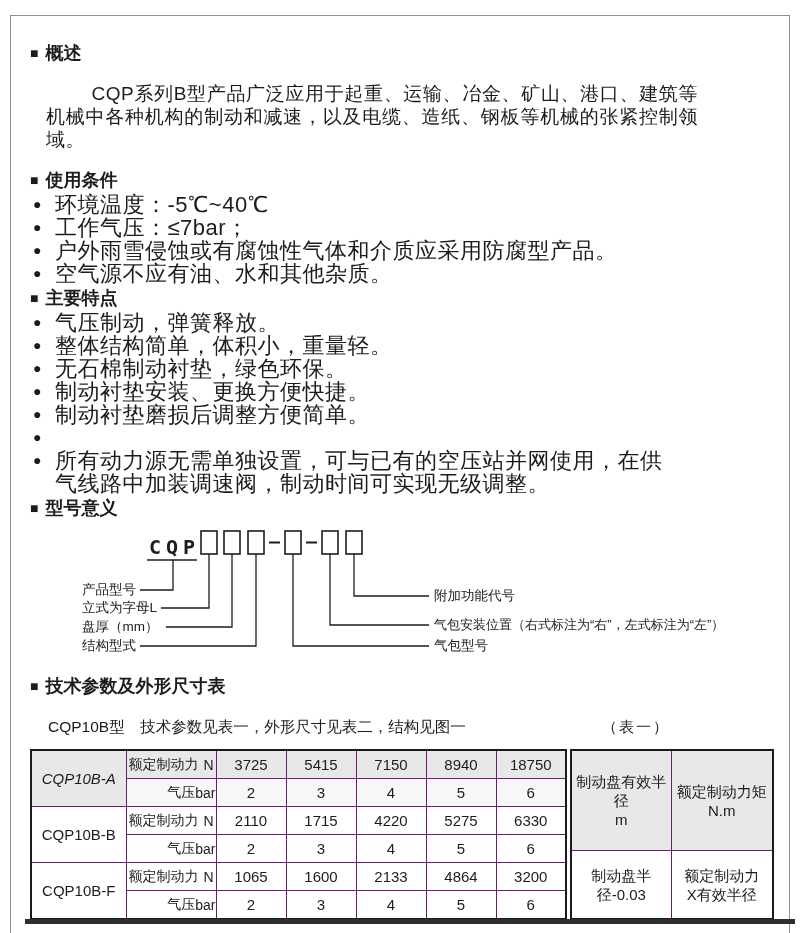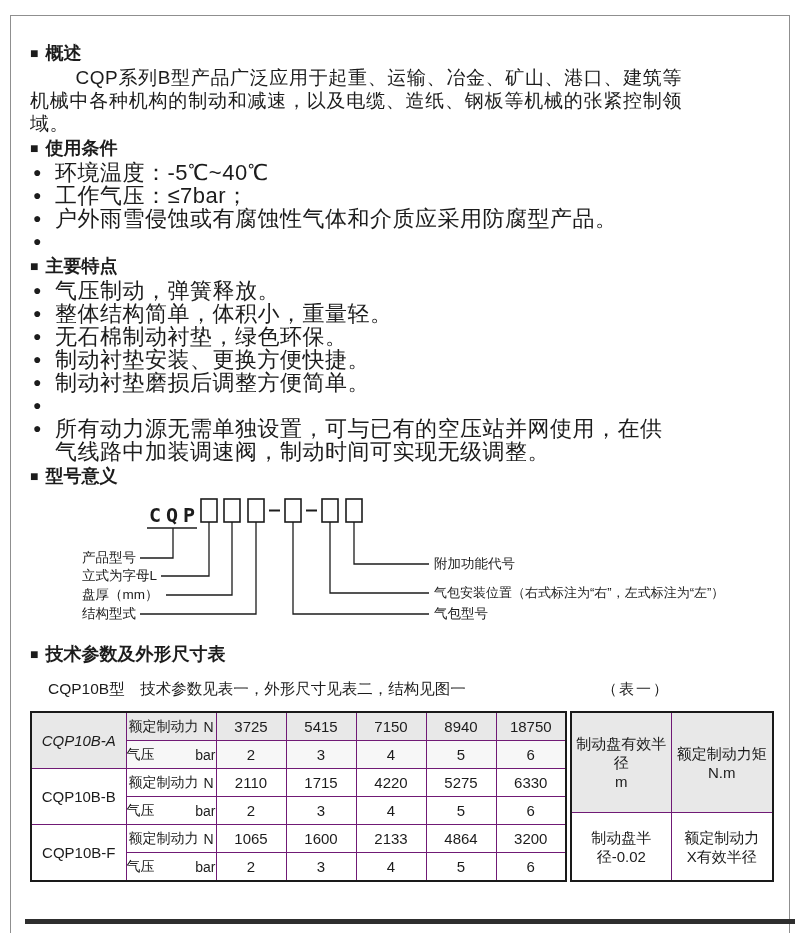--- a/index.html
+++ b/index.html
@@ -12,43 +12,43 @@
     position:absolute;left:10px;top:15px;width:778px;height:950px;
     border:1px solid #8f8f8f;pointer-events:none;
   }
   .content{position:absolute;left:30px;top:40px;width:740px;}
   h2.sec{
     font-size:18px;font-weight:bold;line-height:26px;margin:0;
     display:flex;align-items:center;
   }
   h2.sec .mk{font-size:14px;margin-right:7px;line-height:26px;}
   .body-para{
-    font-size:19px;line-height:23px;letter-spacing:0.5px;margin:0;
+    font-size:19px;line-height:23px;letter-spacing:0.5px;margin:16px;
     width:652px;text-align:justify;text-indent:2.4em;
   }
   .blist{margin:0;padding:0 0 0 3px;}
   .bitem{display:flex;align-items:flex-start;line-height:23px;}
   .bitem .bul{font-size:14px;width:22px;flex:0 0 22px;line-height:23px;}
   .bitem .btxt{font-size:22px;letter-spacing:0.5px;width:616px;line-height:23px;}
   .mt3{margin-top:3px;}
   .diagram{display:block;margin:2px 0 0 0;}
-  .spec-head-row{display:flex;justify-content:space-between;align-items:flex-end;padding-left:18px;margin-top:10px;}
+  .spec-head-row{display:flex;justify-content:space-between;align-items:flex-end;padding-left:18px;margin-top:16px;}
   .spec-sub{font-size:15.5px;line-height:23px;}
   .table-tag{font-size:15px;line-height:23px;margin-right:100px;letter-spacing:2px;}
   .tables{display:flex;gap:3px;margin-top:11px;}
   table.spec{border-collapse:collapse;border:2px solid #1a1a1a;table-layout:fixed;}
   table.spec td{
     border:1px solid #701a75;text-align:center;vertical-align:middle;
     font-size:15px;padding:0;height:27px;overflow:hidden;
   }
   table.left-t{width:535px;}
   table.right-t{width:202px;}
   td.model{font-size:15px;}
   td.param{padding:0 9px;}
-  td.param .pcell{display:flex;justify-content:space-between;align-items:center;font-size:14px;}
+  td.param .pcell{display:flex;justify-content:flex-end;align-items:center;font-size:14px;}
   td.param .pcell.center{justify-content:center;gap:5px;}
   tr.shade1 td{background:#e8e8e8;}
   tr.shade2 td{background:#f7f7f7;}
   td.modelA{background:#e8e8e8;font-style:italic;}
   td.rhead{background:#e8e8e8;font-size:14px;height:84px;line-height:19px;}
   td.rval{font-size:13.5px;height:84px;line-height:19px;}
   .bottom-strip{position:absolute;left:25px;top:919px;width:770px;height:5px;background:#2e2e2e;}
   .dg-label{font-size:13.5px;fill:#1c1c1c;}
   .dg-label-sm{font-size:13px;fill:#1c1c1c;}
   .cqp-code{font-family:"DejaVu Sans Mono", monospace;font-weight:bold;font-size:20px;letter-spacing:5px;fill:#1c1c1c;}
@@ -79,20 +79,21 @@
       <div class="bitem">
         <span class="bul">●</span>
         <span class="btxt">工作气压：≤7bar；</span>
       </div>
       <div class="bitem">
         <span class="bul">●</span>
         <span class="btxt">户外雨雪侵蚀或有腐蚀性气体和介质应采用防腐型产品。</span>
       </div>
       <div class="bitem">
         <span class="bul">●</span>
+        <span class="btxt">空气源不应有油、水和其他杂质。</span>
       </div>
     </div>
 
     <h2 class="sec mt3">
       <span class="mk">■</span>
       <span>主要特点</span>
     </h2>
     <div class="blist">
       <div class="bitem">
         <span class="bul">●</span>
@@ -278,21 +279,21 @@
             <td class="rhead">
               <div>制动盘有效半径</div>
               <div>m</div>
             </td>
             <td class="rhead">
               <div>额定制动力矩</div>
               <div>N.m</div>
             </td>
           </tr>
           <tr>
-            <td class="rval">制动盘半径-0.02</td>
+            <td class="rval">制动盘半径-0.03</td>
             <td class="rval">
               <div>额定制动力</div>
               <div>X有效半径</div>
             </td>
           </tr>
         </tbody>
       </table>
     </div>
 
   </div>

